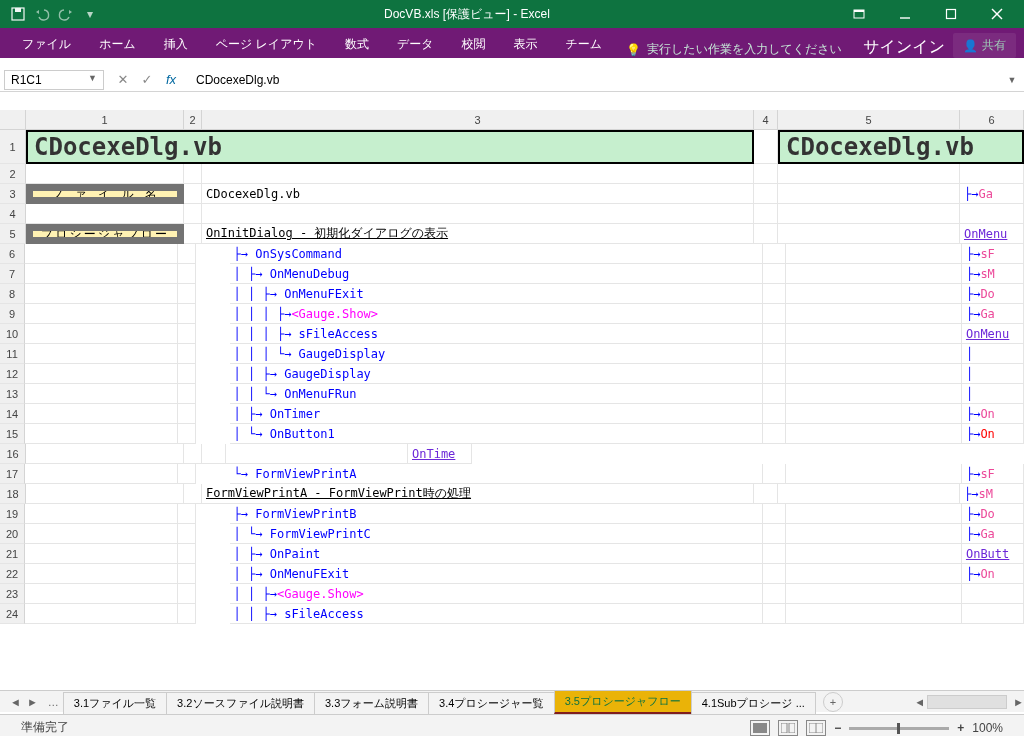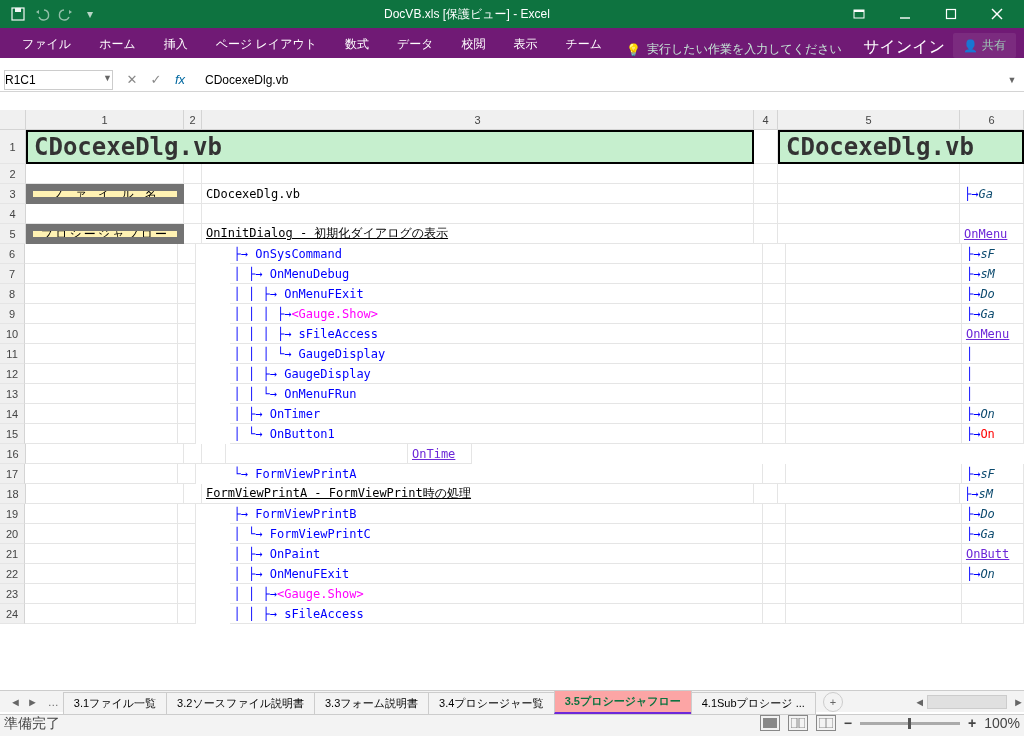--- a/index.html
+++ b/index.html
@@ -16,21 +16,21 @@
 
 
 .ribbon { background: #701a75; height: 30px; display: flex; align-items: flex-end; padding: 0 8px; }
 .ribbon-tab { color: #fff; padding: 5px 14px; font-size: 12px; cursor: pointer; }
 .tellme { flex: 1; display: flex; align-items: center; padding: 0 10px; color: #c5e5d6; gap: 6px; }
 .signin { color: #fff; margin-right: 8px; font-size: 16px; }
 .share-btn { background: rgba(255,255,255,0.08); color: #9fcdb7; padding: 4px 10px; border-radius: 2px; display: flex; align-items: center; gap: 4px; }
 
 
 .formula-area { height: 24px; display: flex; align-items: center; border-bottom: 1px solid #d4d4d4; background: #fff; margin-top: 10px; padding: 0 4px; }
-.name-box { width: 109px; border: 1px solid #ccc; padding: 2px 0; font-size: 12px; background: #fff; display: flex; justify-content: space-between; }
+.name-box { width: 100px; border: 1px solid #ccc; padding: 2px 6px; font-size: 12px; background: #fff; display: flex; justify-content: space-between; }
 .name-box .dd { font-size: 9px; color: #666; }
 .fb-btns { display: flex; gap: 6px; margin: 0 10px; align-items: center; }
 .fb-btn { color: #888; width: 18px; text-align: center; font-size: 13px; }
 .fx { font-style: italic; color: #0369a1; }
 .formula-input { flex: 1; padding: 2px 6px; font-size: 12px; border: none; }
 .formula-dd { width: 16px; text-align: center; color: #666; font-size: 9px; }
 
 
 .grid-wrap { position: absolute; top: 110px; left: 0; right: 0; bottom: 54px; overflow: hidden; background: #fff; }
 .col-headers { display: flex; height: 20px; background: #f0f0f0; border-bottom: 1px solid #d4d4d4; }
@@ -59,39 +59,39 @@
 
 
 .mono { font-family: "MS Gothic", monospace; }
 .section-title { font-family: "MS Gothic", monospace; text-decoration: underline; }
 .tree-line { font-family: "MS Gothic", monospace; color: #0000FF; margin-left: 34px; }
 .tree-line .prefix { color: #0000FF; }
 .tree-line .magenta { color: #FF00FF; }
 
 
 .rcell { font-family: "MS Gothic", monospace; }
-.rcell .link { color: #0c4a6e; font-style: italic; }
+.rcell .link { color: #ec4899; }
 .rcell .arrow { color: #0000FF; }
 .rcell .u { text-decoration: underline; color: #6d28d9; }
 .rcell .red { color: #FF0000; }
 
 
 .sheet-bar { position: absolute; bottom: 24px; left: 0; right: 0; height: 22px; background: #f3f3f3; border-top: 1px solid #ccc; display: flex; align-items: center; font-size: 11px; }
 .nav-arrows { display: flex; gap: 6px; padding: 0 10px; color: #666; }
 .nav-arrows span { cursor: pointer; }
 .dots { color: #666; margin-right: 4px; }
 .sheet-tabs { display: flex; align-items: flex-end; }
 .sheet-tab { padding: 3px 10px; border: 1px solid #ccc; border-bottom: none; background: #f3f3f3; margin-right: -1px; cursor: pointer; }
-.sheet-tab.active { background: #fca5a5; border-bottom: 2px solid #6d28d9; color: #0e7340; font-weight: bold; }
+.sheet-tab.active { background: #eab308; border-bottom: 2px solid #7f1d1d; color: #0e7340; font-weight: normal; }
 .add-sheet { width: 20px; height: 20px; border: 1px solid #ccc; border-radius: 50%; display: flex; align-items: center; justify-content: center; margin-left: 8px; color: #666; }
 .hscroll-spacer { flex: 1; }
 .hscroll { width: 80px; height: 14px; background: #e0e0e0; border: 1px solid #ccc; margin-right: 6px; }
 
 
-.status-bar { position: absolute; bottom: 0; left: 0; right: 0; height: 22px; background: #f3f3f3; border-top: 1px solid #ccc; display: flex; align-items: flex-start; padding: 0 4px; font-size: 14px; color: #444; }
+.status-bar { position: absolute; bottom: 0; left: 0; right: 0; height: 22px; background: #f3f3f3; border-top: 1px solid #ccc; display: flex; align-items: flex-end; padding: 0 21px; font-size: 12px; color: #444; }
 .status-bar .sb-right { margin-left: auto; display: flex; align-items: center; gap: 8px; }
 .view-btn { width: 20px; height: 16px; border: 1px solid #888; display: flex; align-items: center; justify-content: center; }
 .zoom-slider { width: 100px; height: 3px; background: #aaa; position: relative; }
 .zoom-slider-thumb { position: absolute; left: 48%; top: -4px; width: 3px; height: 11px; background: #555; }
 .zoom-minus, .zoom-plus { font-weight: bold; }
 </style>
 </head>
 <body>
 
 <div class="titlebar">

